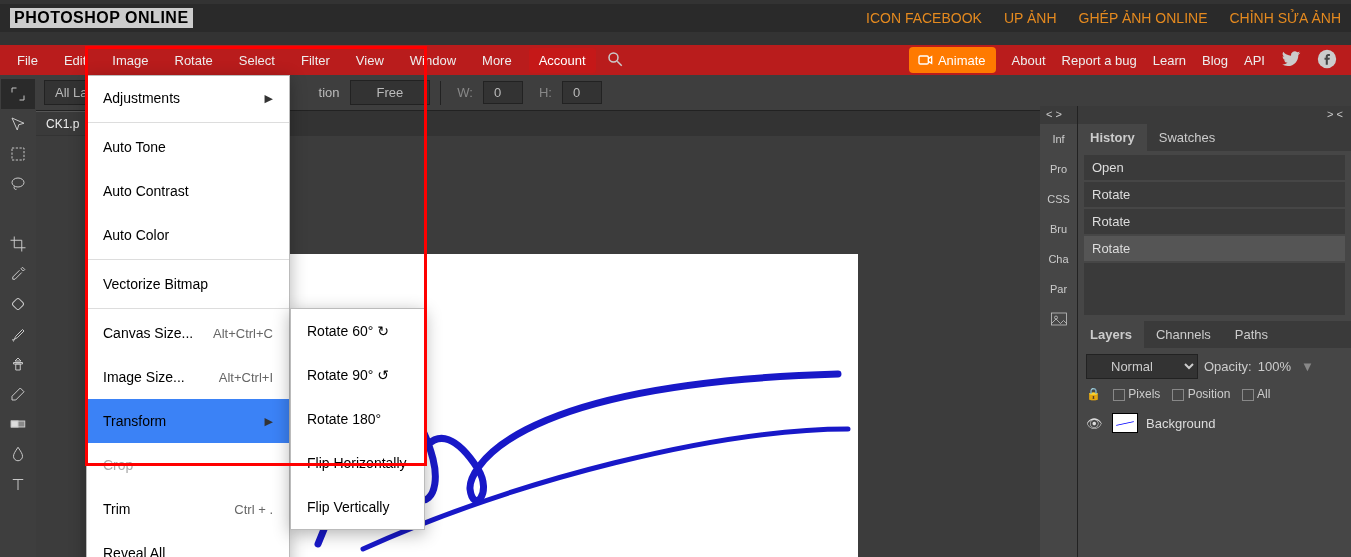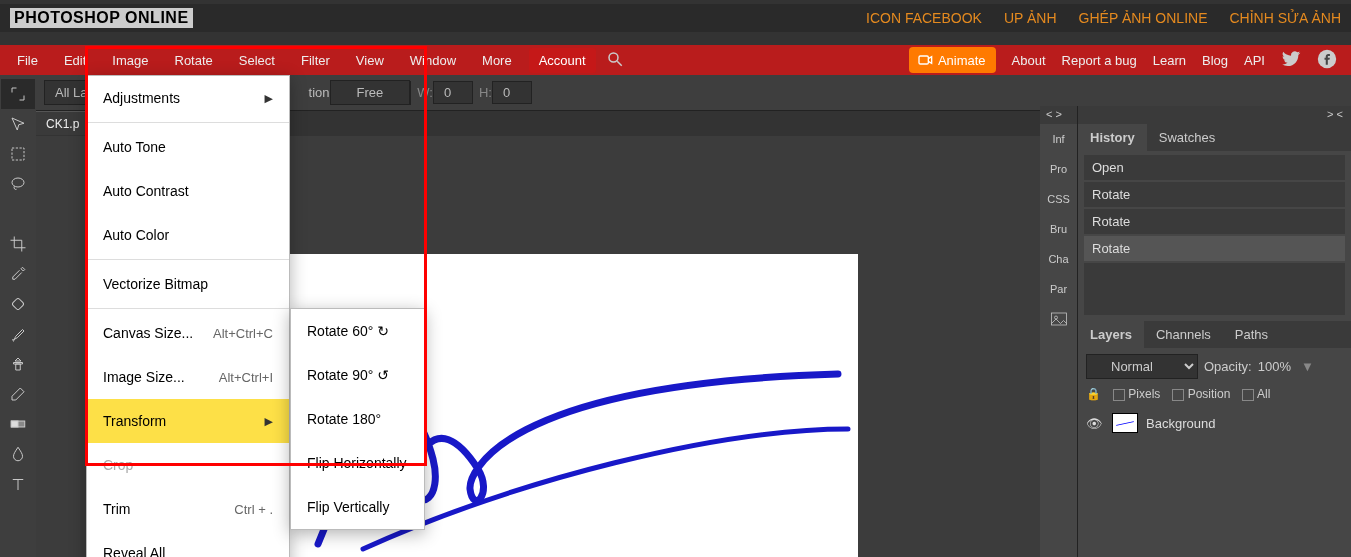--- a/index.html
+++ b/index.html
@@ -15,21 +15,21 @@
 .top-links a { color:#e58a1f; font-size:14px; text-decoration:none; }
 
 .menu-bar { position:absolute; top:45px; left:0; right:0; height:30px; background:#b91c1c; display:flex; align-items:center; padding-left:4px; font-size:13px; color:#eee; }
 .menu-bar .mi { padding:6px 13px; cursor:pointer; }
 .menu-bar .mi.account { background:#c51818; color:#fff; border-radius:3px; padding:5px 10px; margin-left:4px; }
 .menu-bar .right { margin-left:auto; display:flex; align-items:center; gap:16px; padding-right:14px; }
 .menu-bar .right span { cursor:pointer; }
 .animate { background:#ff7a00; color:#fff; padding:5px 10px 5px 8px; border-radius:4px; display:flex; align-items:center; gap:5px; font-size:13px; }
 .animate svg { width:16px; height:16px; }
 
-.options-bar { position:absolute; top:75px; left:0; right:0; height:36px; background:#3e3e3e; display:flex; align-items:center; padding-left:44px; color:#bbb; font-size:13px; border-bottom:1px solid #222; }
+.options-bar { position:absolute; top:75px; left:0; right:0; height:36px; background:#3e3e3e; display:flex; align-items:center; gap:10px; padding-left:44px; color:#bbb; font-size:13px; border-bottom:1px solid #222; }
 .options-bar .sel { background:#333; padding:4px 10px; border:1px solid #222; }
 .options-bar .lbl { color:#888; margin-left:6px; }
 .options-bar .val { background:#333; padding:3px 10px; border:1px solid #222; min-width:40px; display:inline-block; }
 .options-bar .sep { width:1px; height:24px; background:#222; }
 
 
 .tool-strip { position:absolute; top:75px; left:0; width:36px; bottom:0; background:#3e3e3e; display:flex; flex-direction:column; align-items:center; padding-top:4px; gap:0; }
 .tool-strip .tool { width:34px; height:30px; display:flex; align-items:center; justify-content:center; color:#ccc; cursor:pointer; }
 .tool-strip .tool.active { background:#2a2a2a; }
 .tool-strip svg { width:18px; height:18px; stroke:#ccc; fill:none; stroke-width:1.3; }
@@ -61,21 +61,21 @@
 .cb { width:12px; height:12px; border:1px solid #888; display:inline-block; vertical-align:middle; }
 .layer-row { display:flex; align-items:center; gap:8px; padding:4px 8px; font-size:13px; color:#ddd; }
 .eye { width:18px; }
 .thumb { width:26px; height:20px; background:#fff; border:1px solid #000; position:relative; }
 .thumb::after { content:''; position:absolute; left:3px; top:9px; right:3px; height:1px; background:#00f; transform:rotate(-12deg); }
 
 
 .dropdown { position:absolute; background:#fff; color:#000; font-size:14px; box-shadow:0 4px 16px rgba(0,0,0,0.3); border:1px solid #bbb; }
 .dropdown .row { padding:14px 16px; display:flex; align-items:center; justify-content:space-between; cursor:pointer; }
 .dropdown .row.disabled { color:#aaa; }
-.dropdown .row.hover { background:#fde047; }
+.dropdown .row.hover { background:#3b82f6; }
 .dropdown hr { border:none; border-top:1px solid #ddd; margin:2px 0; }
 .dropdown .sc { color:#666; font-size:13px; }
 .arrow { font-size:11px; color:#333; }
 
 .dd1 { top:75px; left:86px; width:204px; }
 .dd2 { top:308px; left:290px; width:135px; }
 
 .red-box { position:absolute; top:46px; left:85px; width:342px; height:420px; border:3px solid #ff0000; pointer-events:none; }
 
 .search-icon { margin-left:10px; }

